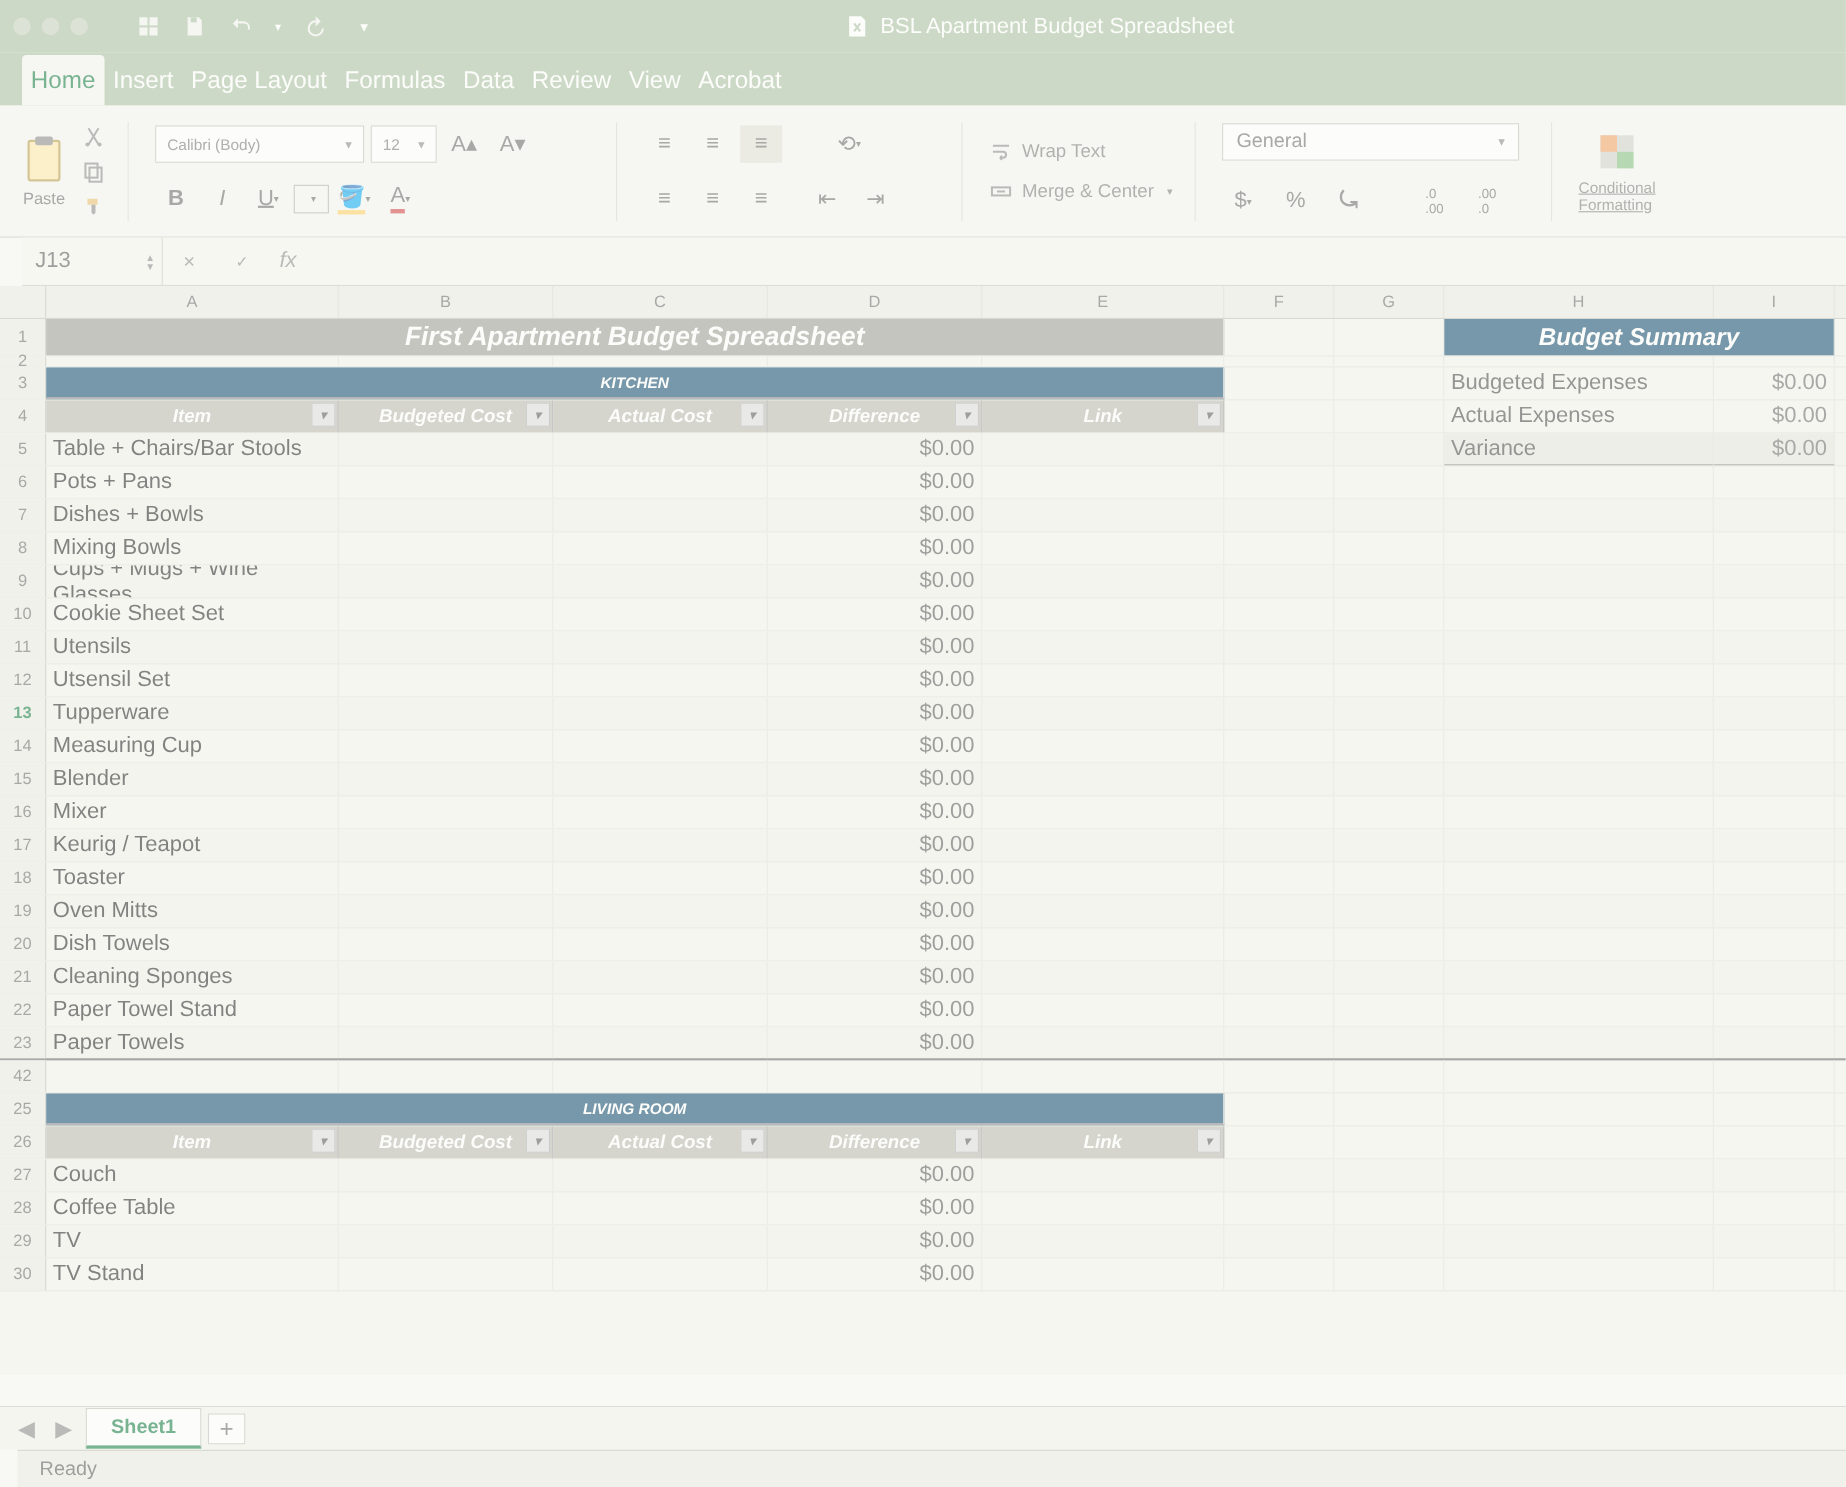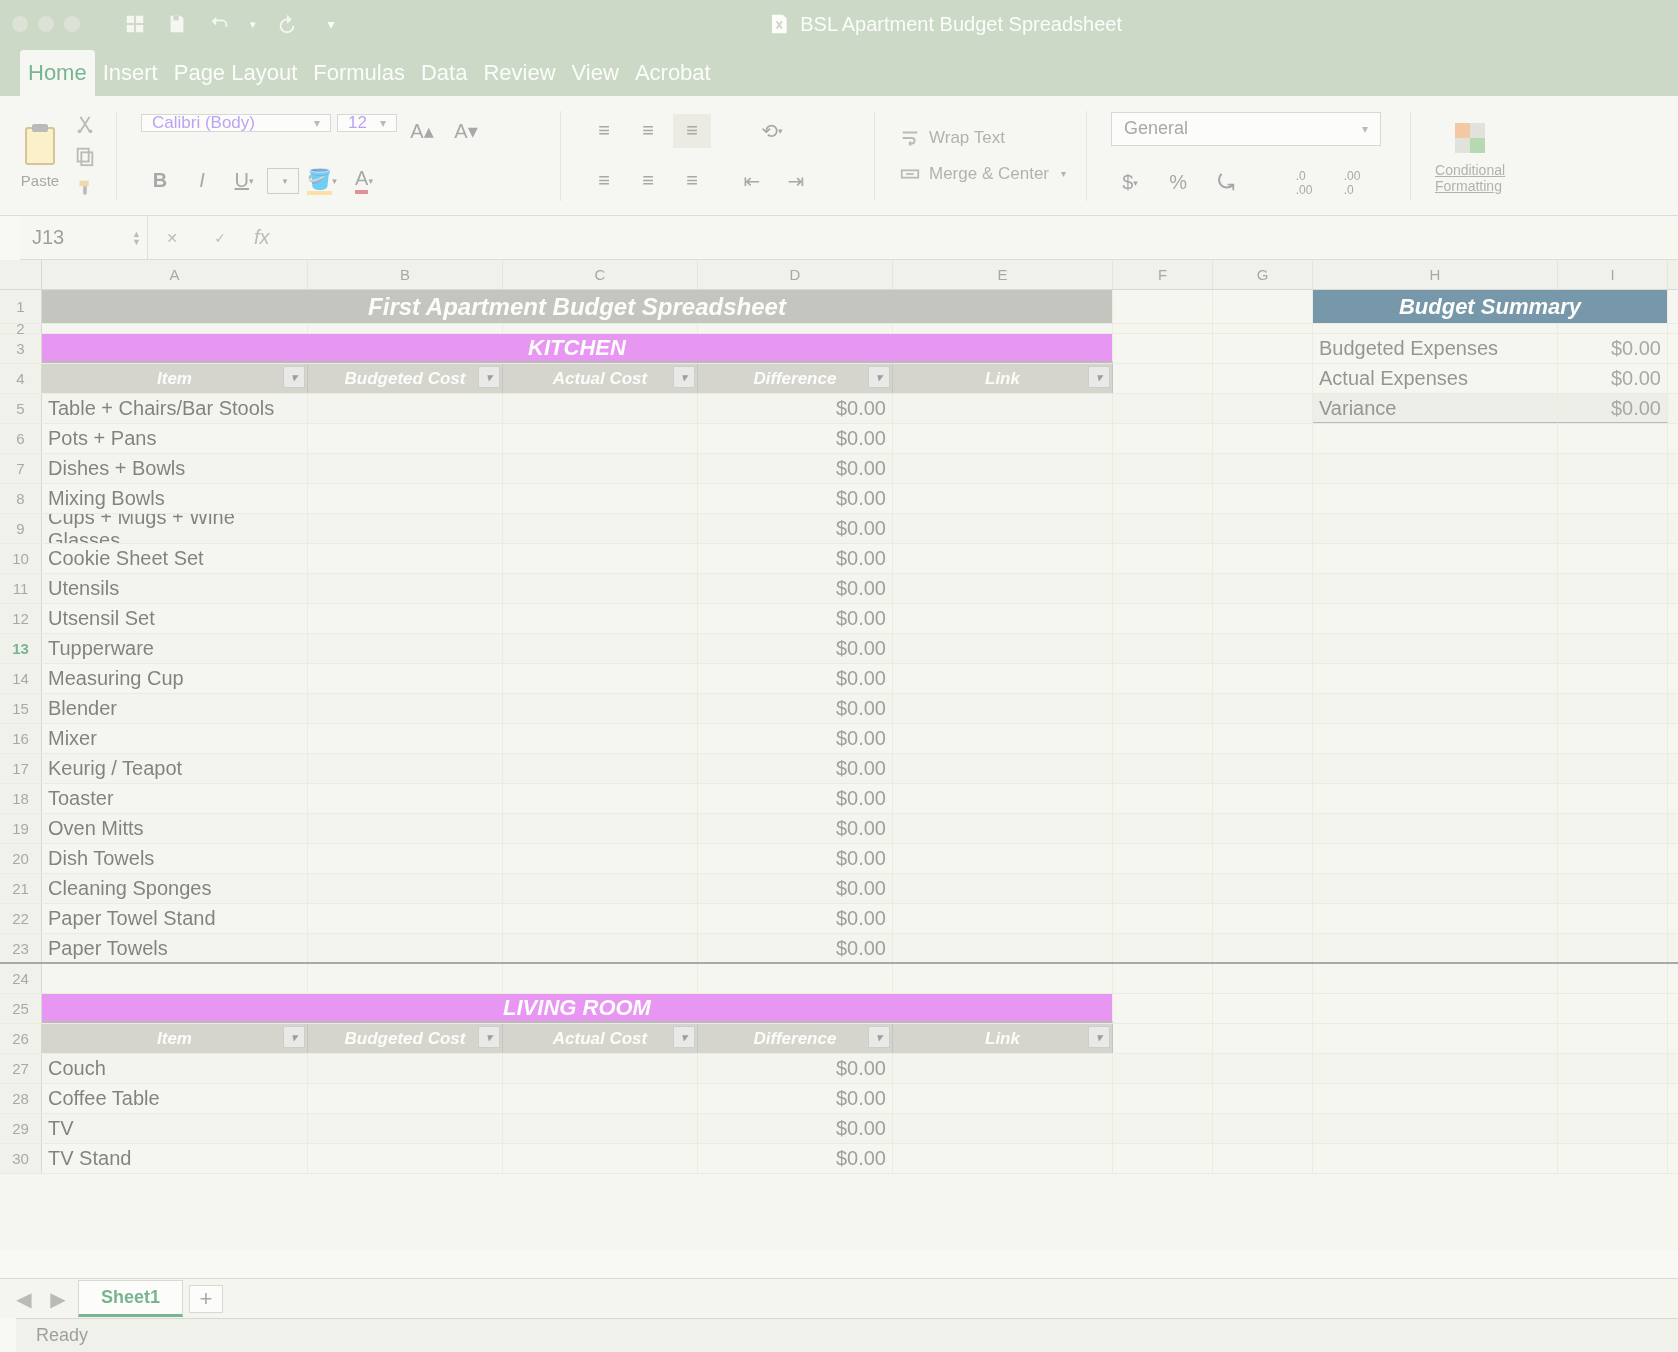--- a/index.html
+++ b/index.html
@@ -78,22 +78,22 @@
     border-right: 1px solid #d8d8d0;
     padding-right: 20px;
     height:90px;
   }
   .paste-block { display:flex; flex-direction:column; align-items:center; gap:2px;}
   .paste-block svg{width:48px;height:48px;}
   .paste-block span{font-size:15px;color:#666;}
   .small-icons{display:flex;flex-direction:column;gap:10px;}
   .small-icons svg{width:22px;height:22px;fill:#888;}
   .font-select, .size-select {
-    border:1px solid #c0c0b8; background:#fff; height:18px;
-    display:inline-flex; align-items:center; padding:0 10px; font-size:17px; color:#8b5cf6;
+    border:1px solid #c0c0b8; background:#fff; height:34px;
+    display:inline-flex; align-items:center; padding:0 10px; font-size:14px; color:#737373;
   }
   .font-select{width:190px;}
   .size-select{width:60px;}
   .btn-icon{
     width:38px; height:34px; border:1px solid transparent; display:inline-flex;
     align-items:center; justify-content:center; font-size:20px; color:#666;
   }
   .num-select{
     border:1px solid #c0c0b8; background:#fff; height:34px; width:270px;
     display:flex; align-items:center; padding:0 12px; font-size:18px; color:#666;
@@ -133,21 +133,21 @@
     width:42px; background:#ecece6; border-right:1px solid #c0c0b8;
     display:flex; align-items:center; justify-content:center; font-size:15px; color:#666;
   }
   .row-h.active{color:var(--tab-green); font-weight:700;text-align:right;}
   .cell{border-right:1px solid #e0e0d8; padding:0 6px; display:flex; align-items:center; overflow:hidden;}
   .title-row{
     background:#9b9b94; color:#fff; font-style:italic; font-weight:700; font-size:24px;
     justify-content:center;
   }
   .section-row{
-    background:#d946ef; color:#fff; font-style:italic; font-weight:700; font-size:22px;
+    background:#0c4a6e; color:#fff; font-style:italic; font-weight:700; font-size:14px;
     justify-content:center; border-bottom:2px solid #888;
   }
   .header-row .cell.hdr{
     background:#b8b8b0; color:#fff; font-style:italic; font-weight:600; font-size:17px;
     justify-content:center; position:relative; border-right:1px solid #999;
   }
   .filter-drop{
     position:absolute; right:2px; top:2px; width:22px; height:22px;
     background:#ddd; border:1px solid #aaa; display:flex; align-items:center; justify-content:center;
     font-size:11px; color:#555;
@@ -642,21 +642,21 @@
         <div class="cell cB"></div>
         <div class="cell cC"></div>
         <div class="cell cD diff">$0.00</div>
         <div class="cell cE"></div>
         <div class="cell cF"></div>
         <div class="cell cG"></div>
         <div class="cell cH"></div>
         <div class="cell cI"></div>
       </div>
       <div class="row">
-        <div class="row-h">24</div>
+        <div class="row-h">42</div>
         <div class="cell cA"></div>
         <div class="cell cB"></div>
         <div class="cell cC"></div>
         <div class="cell cD"></div>
         <div class="cell cE"></div>
         <div class="cell cF"></div>
         <div class="cell cG"></div>
         <div class="cell cH"></div>
         <div class="cell cI"></div>
       </div>

